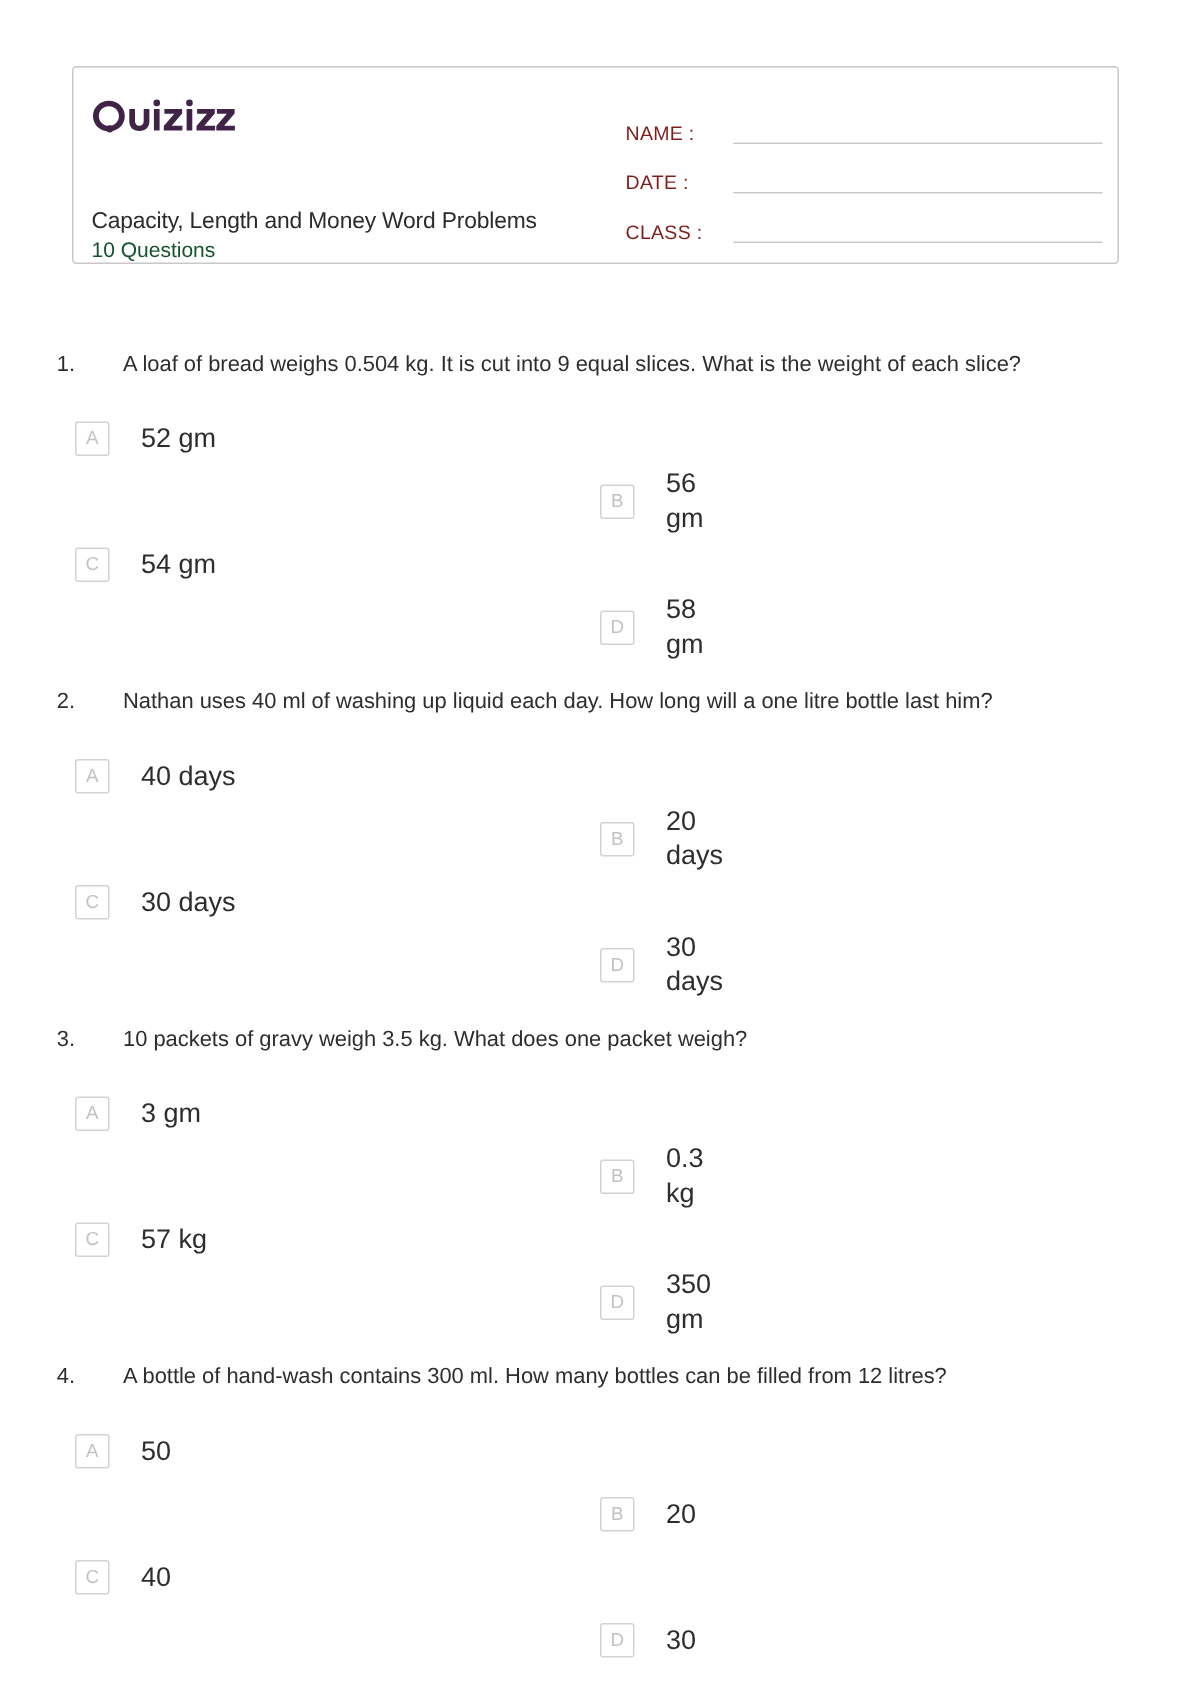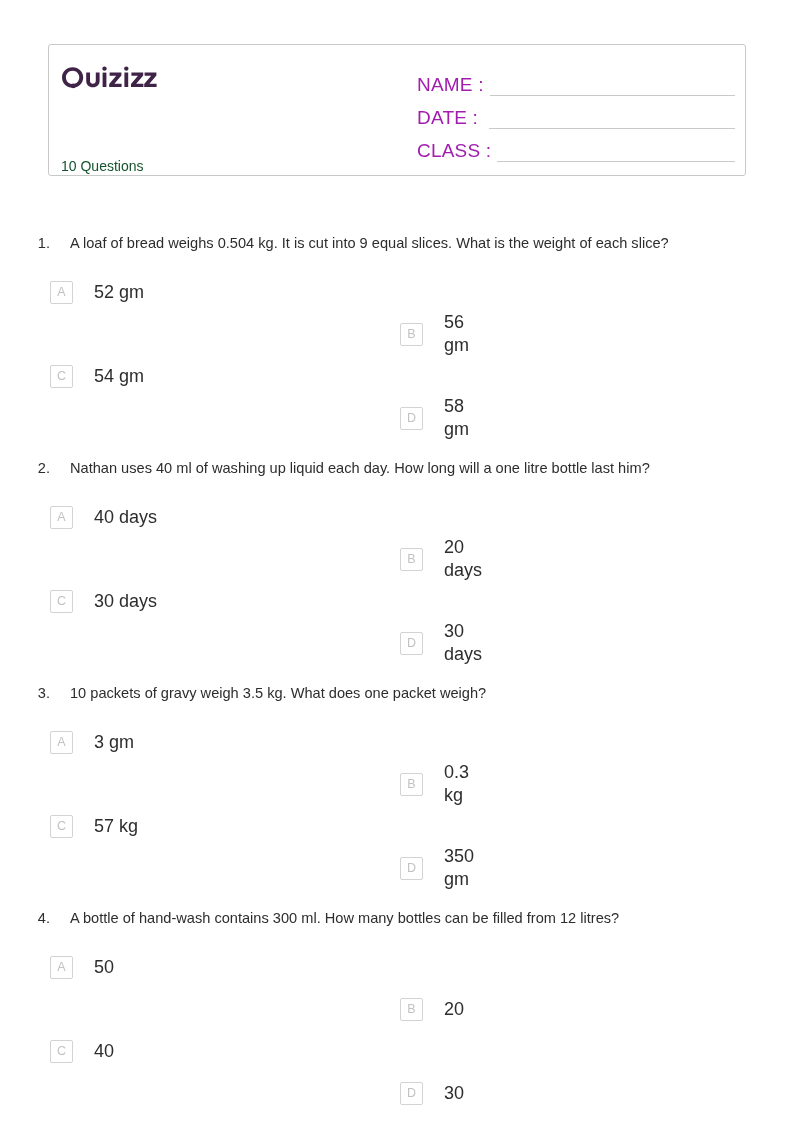--- a/index.html
+++ b/index.html
@@ -81,22 +81,22 @@
     top: 22px;
     width: 318px;
   }
   .field-row {
     display: flex;
     align-items: flex-end;
     height: 33px;
     margin-bottom: 0px;
   }
   .field-label {
-    font-size: 19px;
-    color: #a21caf;
+    font-size: 13px;
+    color: #7f1d1d;
     white-space: nowrap;
     letter-spacing: 0.2px;
     padding-bottom: 4px;
     min-width: 66px;
   }
   .field-line {
     flex: 1;
     border-bottom: 1px solid #c9c9c9;
     height: 1px;
     margin-left: 6px;
@@ -130,21 +130,21 @@
     padding-right: 10px;
     box-sizing: border-box;
     margin-left: 12px;
   }
   .q-text {
     flex: 1;
     font-size: 14.6px;
     line-height: 23px;
     color: #2d2d2d;
     max-width: 640px;
-    margin-left: 10px;
+    margin-left: 22px;
   }
 
   .options {
     display: flex;
     flex-wrap: wrap;
     margin-top: 16px;
     padding-left: 50px;
     padding-right: 48px;
     width: 794px;
     box-sizing: border-box;
@@ -206,20 +206,21 @@
             <path d="M63.4 6.6h3.8v14.4h-3.8V6.6z"></path>
             <circle cx="65.3" cy="2.6" r="2.2"></circle>
 
             <path d="M70.4 6.6h11.8v3.0l-7.0 8.2h7.2v3.2H70.0v-3.0l7.0-8.2h-6.6V6.6z"></path>
 
             <path d="M83.6 6.6h11.8v3.0l-7.0 8.2h7.2v3.2H83.2v-3.0l7.0-8.2h-6.6V6.6z"></path>
           </g>
         </svg>
       </div>
 
+      <div class="quiz-title">Capacity, Length and Money Word Problems</div>
       <div class="quiz-subtitle">10 Questions</div>
     </div>
 
     <div class="header-right">
       <div class="field-row">
         <span class="field-label">NAME :</span>
         <span class="field-line"></span>
       </div>
       <div class="field-row">
         <span class="field-label">DATE  :</span>

